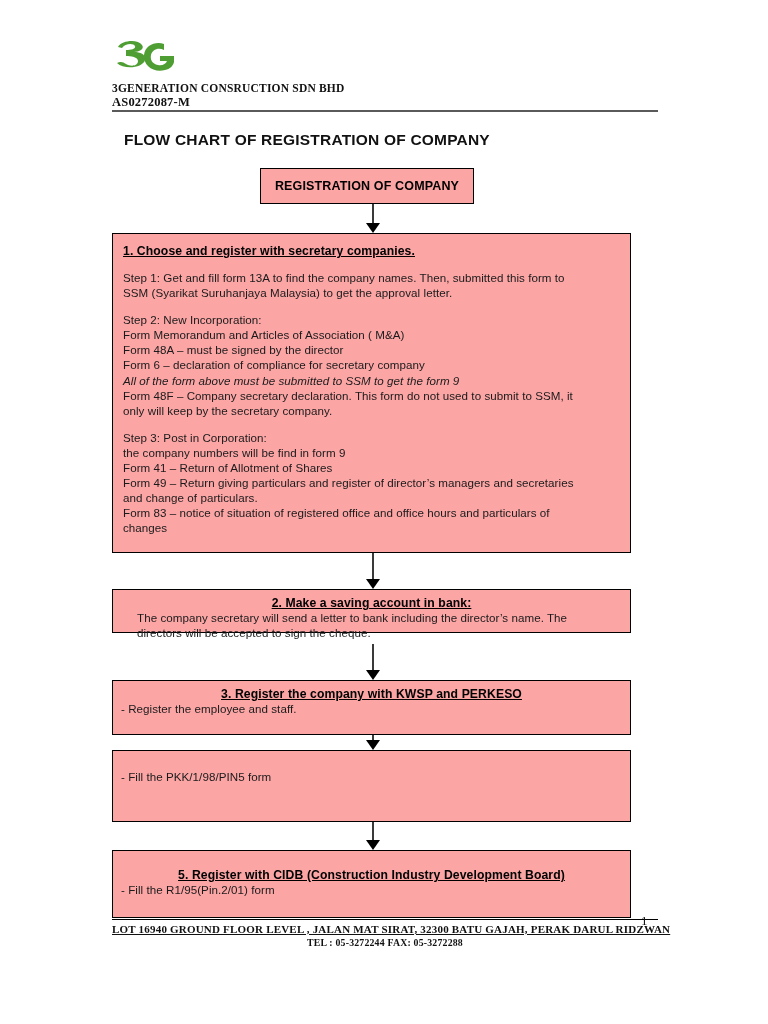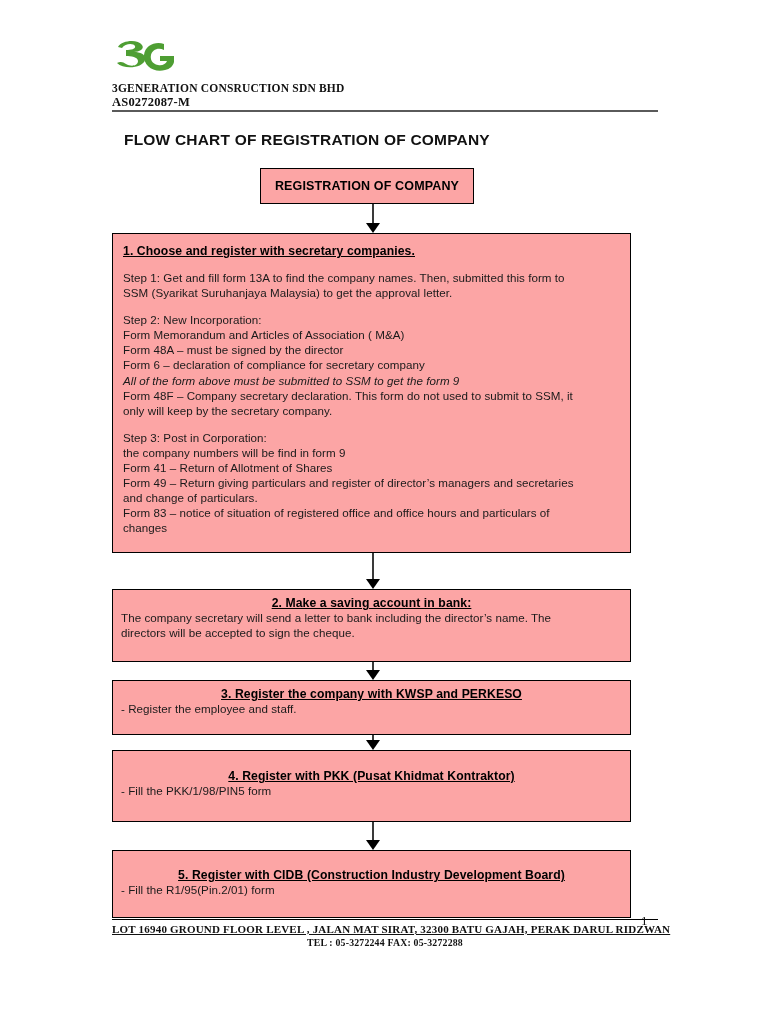--- a/index.html
+++ b/index.html
@@ -99,21 +99,21 @@
     letter-spacing: 0.15px;
   }
 
   .box-wide {
     left: 112px;
     width: 519px;
     box-sizing: border-box;
   }
 
   #box1 { top: 233px; height: 320px; padding: 10px 10px 8px 10px; }
-  #box2 { top: 589px; height: 73px; padding: 6px 8px; }
+  #box2 { top: 589px; height: 44px; padding: 6px 24px; }
   #box3 { top: 680px; height: 55px; padding: 6px 8px; }
   #box4 { top: 750px; height: 72px; padding: 18px 8px 8px 8px; }
   #box5 { top: 850px; height: 68px; padding: 17px 8px 8px 8px; }
 
   .bhead {
     font-size: 12.2px;
     font-weight: bold;
     text-decoration: underline;
     letter-spacing: 0.1px;
     display: inline-block;
@@ -284,21 +284,20 @@
   <div class="fbox box-wide" id="box2">
       <div class="bhead bhead-center">2. Make a saving account in bank:</div>
       <div class="body-line body-center">The company secretary will send a letter to bank including the director’s name. The</div>
       <div class="body-line body-center">directors will be accepted to sign the cheque.</div>
     </div>
   <div class="fbox box-wide" id="box3">
       <div class="bhead bhead-center">3. Register the company with KWSP and PERKESO</div>
       <div class="body-line body-center">- Register the employee and staff.</div>
     </div>
   <div class="fbox box-wide" id="box4">
-      <div class="bhead bhead-center">4. Register with PKK (Pusat Khidmat Kontraktor)</div>
       <div class="body-line body-center">- Fill the PKK/1/98/PIN5 form</div>
     </div>
   <div class="fbox box-wide" id="box5">
       <div class="bhead bhead-center">5. Register with CIDB (Construction Industry Development Board)</div>
       <div class="body-line body-center">- Fill the R1/95(Pin.2/01) form</div>
     </div>
 
   <div class="footer-rule"></div>
   <div class="footer">
     <div class="footer-line1">LOT 16940 GROUND FLOOR LEVEL , JALAN MAT SIRAT, 32300 BATU GAJAH, PERAK DARUL RIDZWAN</div>

